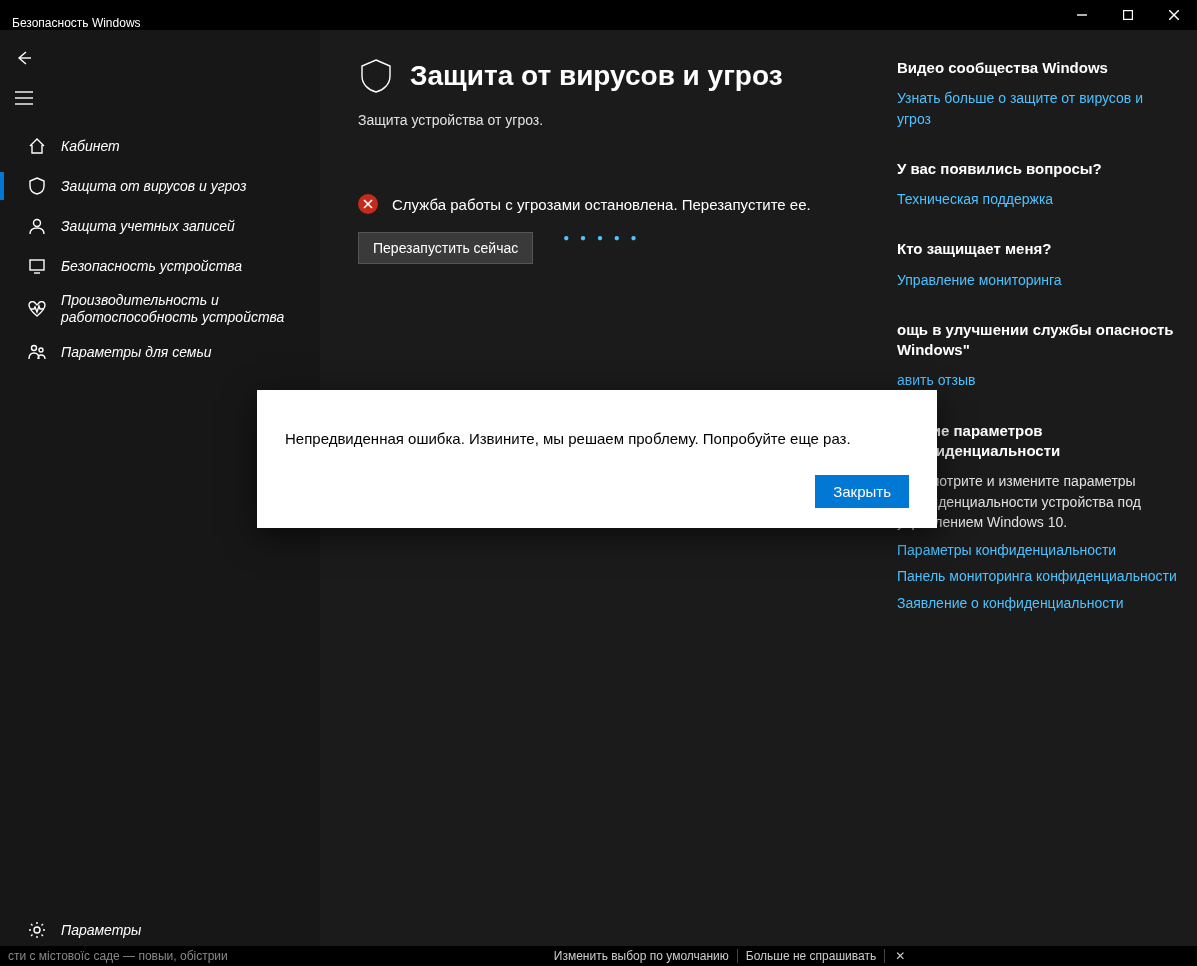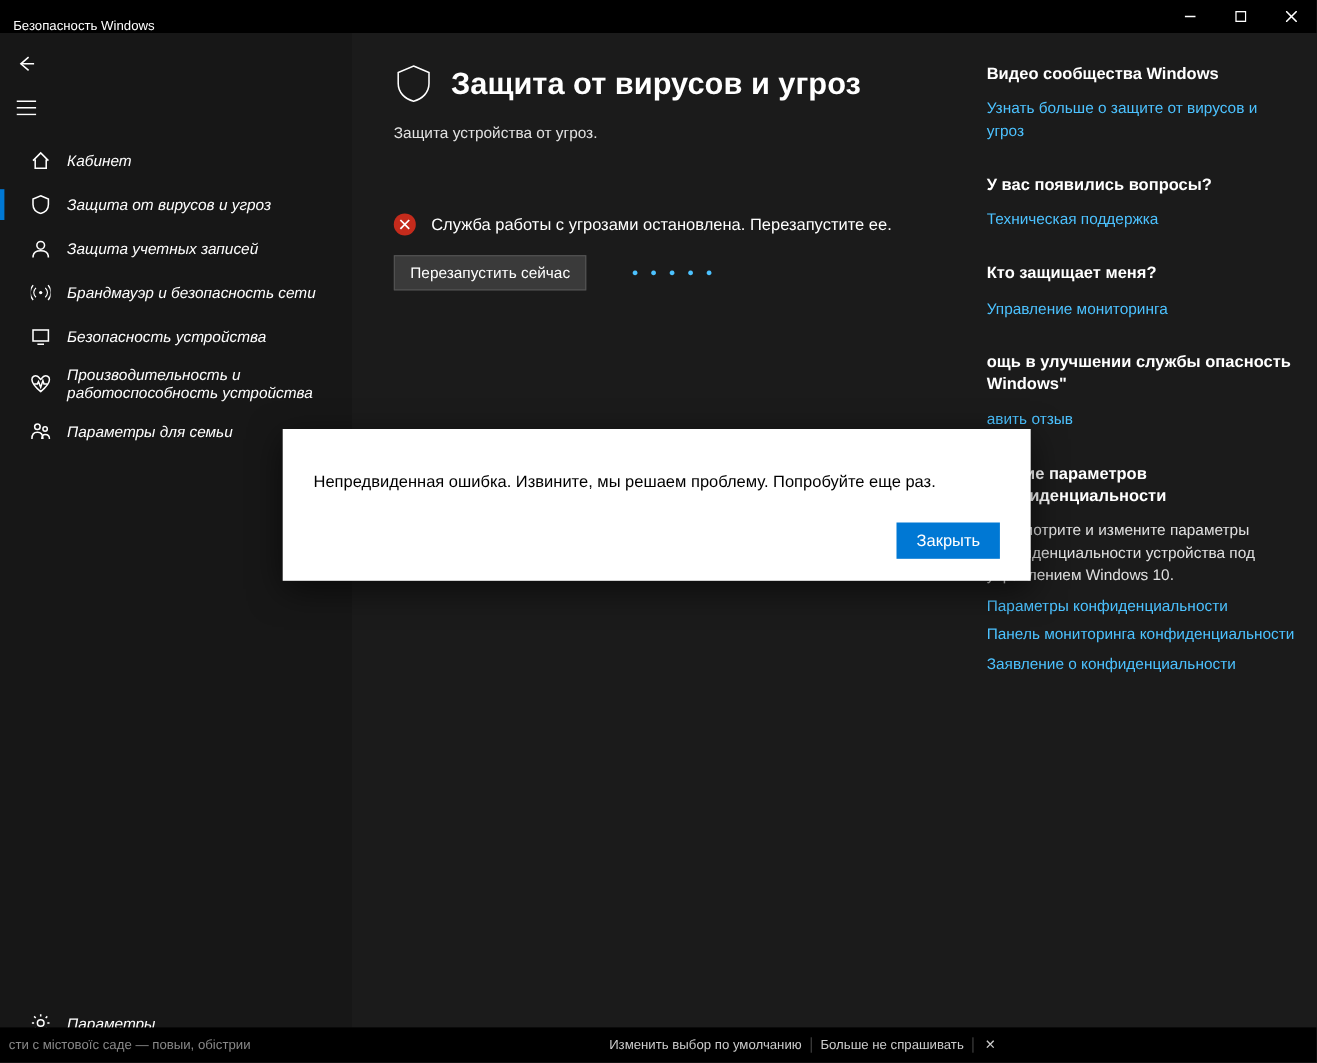--- a/index.html
+++ b/index.html
@@ -25,37 +25,37 @@
 .content { width: 520px; }
 .page-title-row { display: flex; align-items: center; gap: 16px; margin-bottom: 18px; }
 .page-title-row .big-icon { width: 36px; height: 36px; }
 .page-title { font-size: 28px; font-weight: 600; }
 .subtitle { font-size: 14px; color: #e2e2e2; margin-bottom: 66px; }
 
 .status-row { display: flex; align-items: center; gap: 14px; font-size: 15px; margin-bottom: 18px; }
 .error-badge { width: 20px; height: 20px; border-radius: 50%; background: #c42b1c; display: flex; align-items: center; justify-content: center; }
 .error-badge svg { width: 10px; height: 10px; }
 
-.action-row { display: flex; align-items: center; gap: 41px; }
+.action-row { display: flex; align-items: flex-start; gap: 30px; }
 .restart-btn { background: #3a3a3a; border: 1px solid #555; color: #fff; padding: 7px 14px; font-size: 14px; }
 .dots { color: #4cc2ff; letter-spacing: 4px; font-size: 10px; }
 
 .rightcol { width: 280px; margin-left: auto; margin-right: 20px; }
 .section { margin-bottom: 30px; }
 .section h3 { font-size: 15px; font-weight: 600; margin-bottom: 10px; line-height: 1.35; }
 .section p { font-size: 14px; color: #e0e0e0; line-height: 1.45; margin-bottom: 8px; }
 .link { display: block; color: #4cc2ff; font-size: 14px; line-height: 1.45; margin-bottom: 6px; cursor: default; }
 
 .dialog-overlay { position: absolute; left: 257px; top: 390px; width: 680px; background: #fff; color: #000; box-shadow: 0 8px 30px rgba(0,0,0,.6); }
 .dialog-body { padding: 40px 28px 20px 28px; }
 .dialog-msg { font-size: 15px; margin-bottom: 28px; }
 .dialog-actions { display: flex; justify-content: flex-end; }
 .dialog-btn { background: #0078d4; color: #fff; border: none; padding: 8px 18px; font-size: 15px; }
 
-.bottombar { position: absolute; left: 0; right: 0; bottom: 0; height: 32px; background: #000; display: flex; align-items: center; font-size: 12px; color: #ccc; }
+.bottombar { position: absolute; left: 0; right: 0; bottom: 0; height: 20px; background: #000; display: flex; align-items: center; font-size: 12px; color: #ccc; }
 .bottombar .frag { padding: 0 8px; border-right: 1px solid #444; white-space: nowrap; }
 .bottombar .space { width: 310px; }
 .bottombar .x { width: 30px; text-align: center; }
 
 svg { display: block; }
 .stroke { stroke: #fff; stroke-width: 1.4; fill: none; }
 </style>
 </head>
 <body>
 
@@ -118,29 +118,20 @@
             <svg width="18" height="18">
               <circle cx="9" cy="6" r="3.5" class="stroke"></circle>
               <path d="M2 17 C2 12 5 11 9 11 C13 11 16 12 16 17" class="stroke"></path>
             </svg>
           </span>
         <span class="lbl">Защита учетных записей</span>
       </div>
       <div class="nav-item">
         <span class="icon">
             <svg width="18" height="18">
-              <circle cx="9" cy="9" r="1.5" fill="#fff"></circle>
-              <path d="M4 4 C1 7 1 11 4 14 M14 4 C17 7 17 11 14 14 M1 1 C-3 6 -3 12 1 17 M17 1 C21 6 21 12 17 17" class="stroke" transform="scale(0.85) translate(1.5,1.5)"></path>
-            </svg>
-          </span>
-        <span class="lbl">Брандмауэр и безопасность сети</span>
-      </div>
-      <div class="nav-item">
-        <span class="icon">
-            <svg width="18" height="18">
               <rect x="2" y="3" width="14" height="10" class="stroke"></rect>
               <line x1="6" y1="16" x2="12" y2="16" class="stroke"></line>
             </svg>
           </span>
         <span class="lbl">Безопасность устройства</span>
       </div>
       <div class="nav-item tall">
         <span class="icon">
             <svg width="18" height="18">
               <path d="M9 16 C3 11 1 8 1 5 C1 2 4 1 6 2 C7 2.5 8 4 9 5 C10 4 11 2.5 12 2 C14 1 17 2 17 5 C17 8 15 11 9 16 Z" class="stroke"></path>

